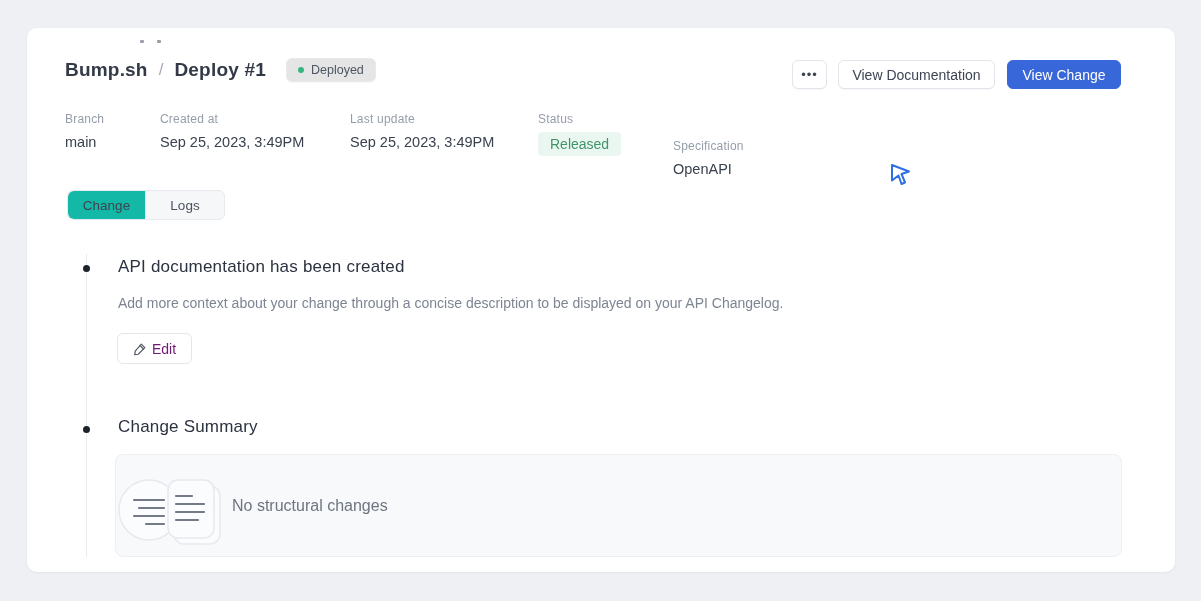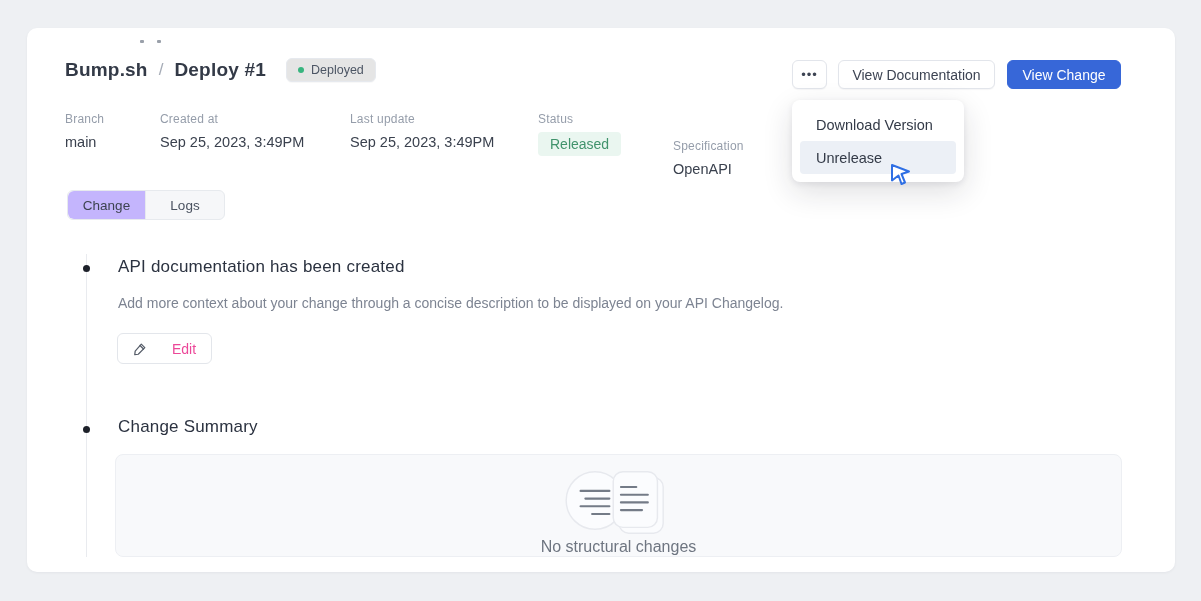--- a/index.html
+++ b/index.html
@@ -53,44 +53,44 @@
     display:inline-block; margin-top:6px; padding:4px 12px; border-radius:4px;
     background:#eaf6f0; color:#41936c; font-size:14px; font-weight:500;
   }
 
   
   .tabs {
     position:absolute; left:40px; top:162px; height:30px; display:flex;
     border:1px solid #e7eaee; border-radius:6px; background:#f6f7f9; overflow:hidden;
   }
   .tab { width:78px; display:flex; align-items:center; justify-content:center; font-size:13.5px; cursor:pointer; }
-  .tab.active { background:#c4b5fd; color:#3d4350; border-right:1px solid #e7eaee; border-radius:6px 0 0 6px; }
+  .tab.active { background:#14b8a6; color:#3d4350; border-right:1px solid #e7eaee; border-radius:6px 0 0 6px; }
   .tab.inactive { color:#4a5260; }
 
   
   .tl-line { position:absolute; left:59px; top:226px; width:1px; height:303px; background:#e9ebef; }
   .tl-dot { position:absolute; left:56px; width:7px; height:7px; border-radius:50%; background:#1d212a; }
   .dot1 { top:237px; } .dot2 { top:398px; }
 
   .entry-title { position:absolute; left:91px; font-size:17px; font-weight:500; color:#2b3240; letter-spacing:.2px; }
   .t1 { top:229px; } .t2 { top:389px; }
   .entry-desc { position:absolute; left:91px; top:267px; font-size:14px; color:#7d8492; }
 
   .edit-btn {
     position:absolute; left:90px; top:305px; height:31px; padding:0 15px;
-    display:flex; align-items:center; gap:25px;
+    display:flex; align-items:center; gap:5px;
     background:#fff; border:1px solid #e3e6eb; border-radius:6px;
-    font-size:14px; color:#ec4899; cursor:pointer;
+    font-size:14px; color:#701a75; cursor:pointer;
   }
 
   
   .summary-panel {
     position:absolute; left:88px; top:426px; width:1007px; height:103px;
     background:#f8f9fb; border:1px solid #edeff3; border-radius:8px;
-    overflow:hidden; display:flex; flex-direction:column; align-items:center;
+    overflow:hidden; display:flex; flex-direction:row; align-items:center;
   }
   .empty-icon { margin-top:9px; }
   .empty-text { margin-top:1px; font-size:16px; color:#6e7580; }
 
   
   .menu {
     position:absolute; left:765px; top:72px; width:172px;
     background:#ffffff; border-radius:8px; padding:8px;
     box-shadow:0 10px 30px rgba(25,30,45,.14), 0 2px 6px rgba(25,30,45,.08);
     z-index:5;
@@ -181,23 +181,19 @@
         <line x1="30" y1="52" x2="48" y2="52" stroke="#747b87" stroke-width="2.2" stroke-linecap="round"></line>
         <rect x="52" y="8" width="46" height="58" rx="10" fill="#fbfcfe" stroke="#e7e9ee" stroke-width="1.5"></rect>
         <line x1="60" y1="24" x2="76" y2="24" stroke="#747b87" stroke-width="2.2" stroke-linecap="round"></line>
         <line x1="60" y1="32" x2="88" y2="32" stroke="#747b87" stroke-width="2.2" stroke-linecap="round"></line>
         <line x1="60" y1="40" x2="88" y2="40" stroke="#747b87" stroke-width="2.2" stroke-linecap="round"></line>
         <line x1="60" y1="48" x2="82" y2="48" stroke="#747b87" stroke-width="2.2" stroke-linecap="round"></line>
       </svg>
       <div class="empty-text">No structural changes</div>
     </div>
 
-    <div class="menu">
-      <div class="menu-item">Download Version</div>
-      <div class="menu-item highlight">Unrelease</div>
-    </div>
 
     <svg class="cursor" width="24" height="26" viewBox="0 0 24 26">
       <path d="M3 3 L20 9.5 L12.5 12 L16 20.5 L12.5 22 L9.5 13.5 L3 18.5 Z" fill="#ffffff" stroke="#2f6fe4" stroke-width="2" stroke-linejoin="round"></path>
     </svg>
 
   </div>
 </div>
 
 </body></html>

